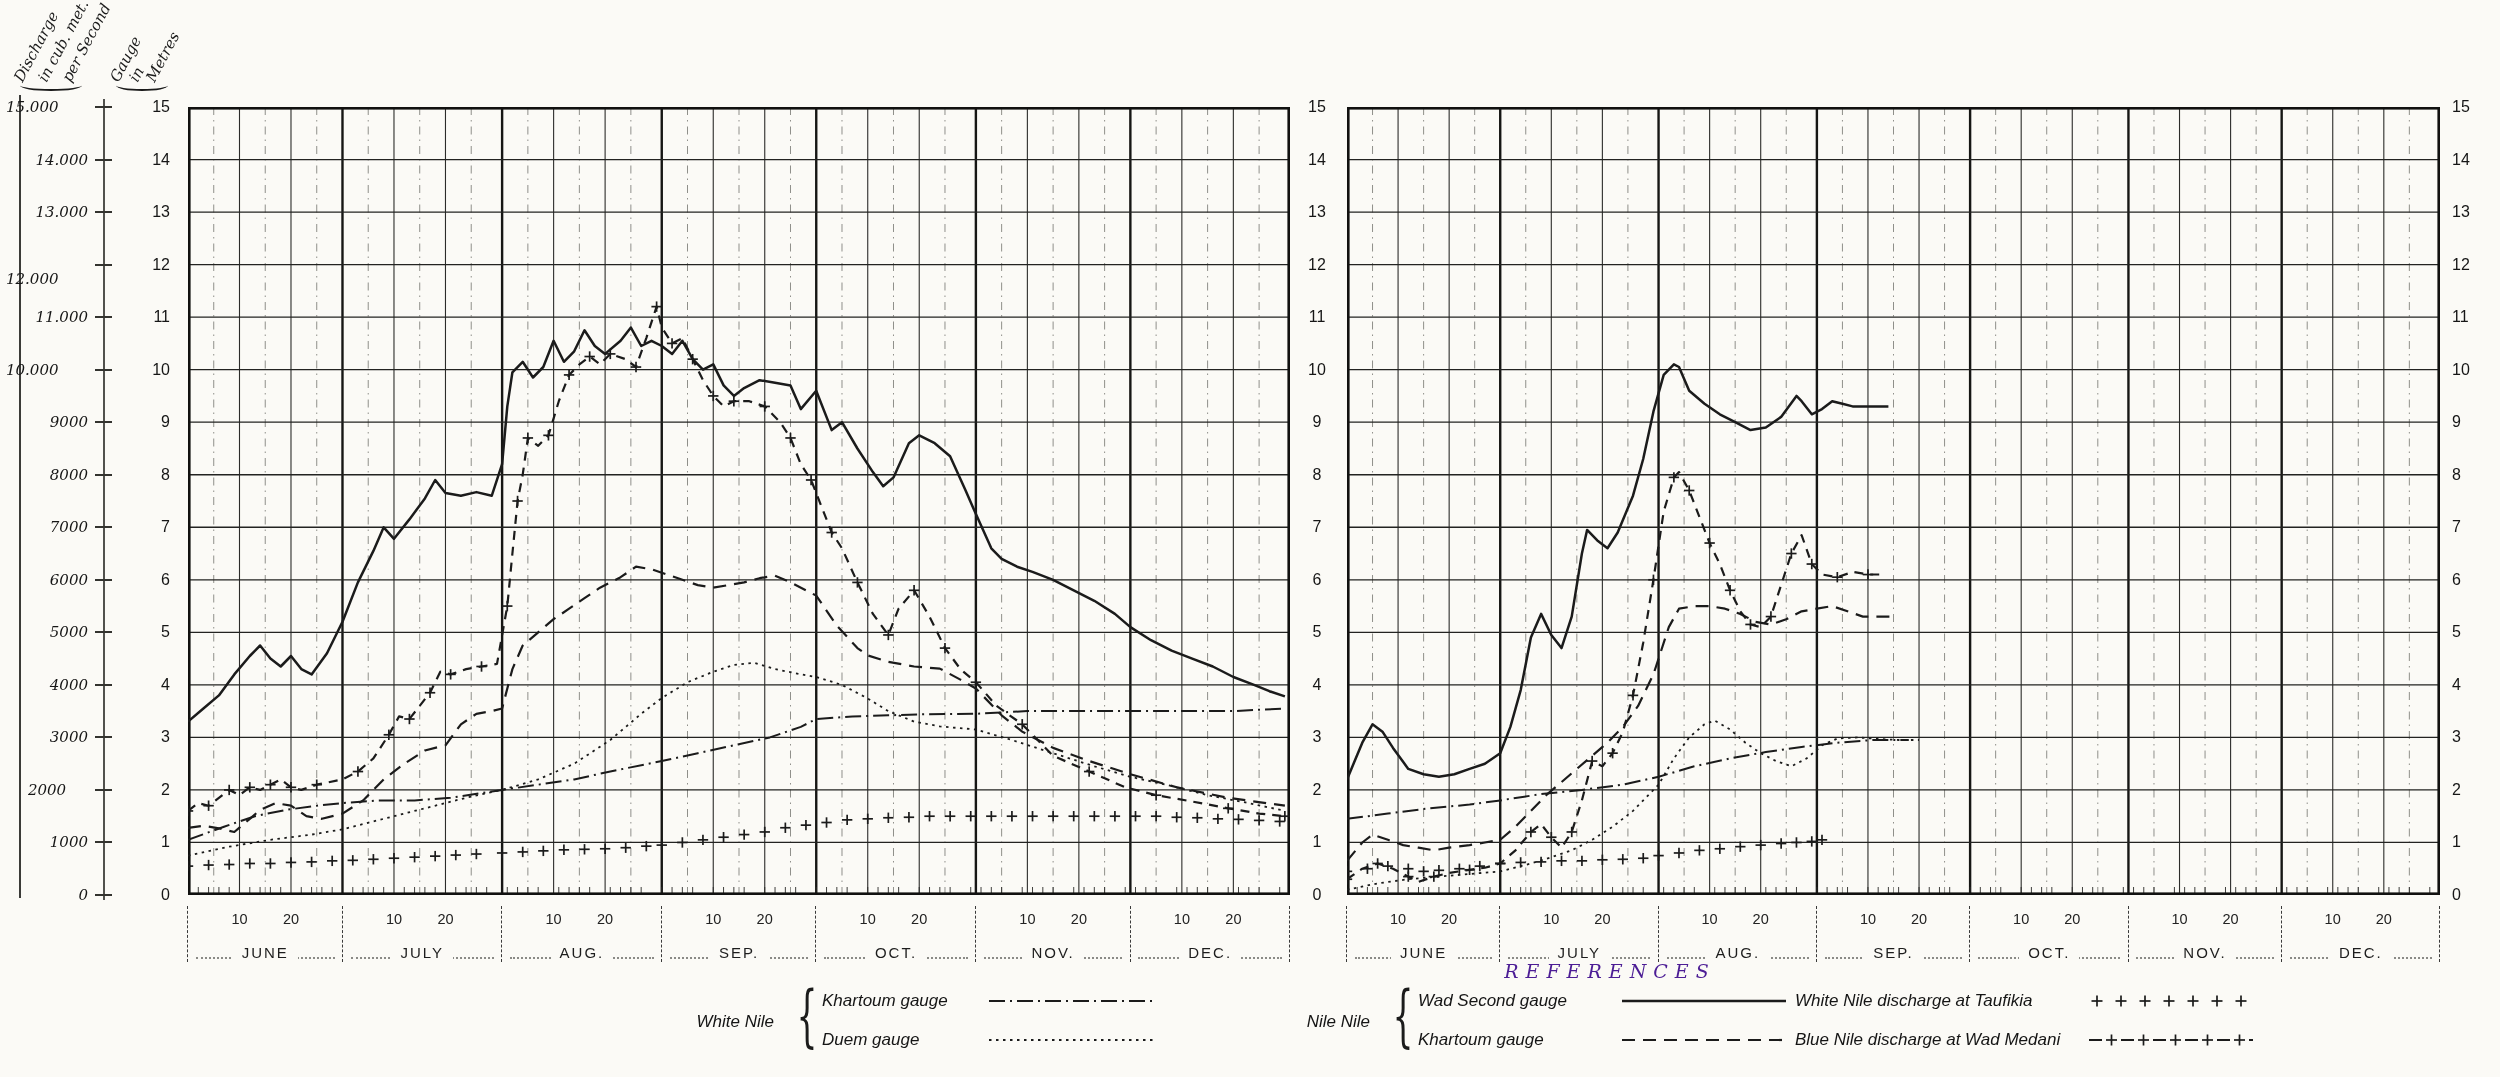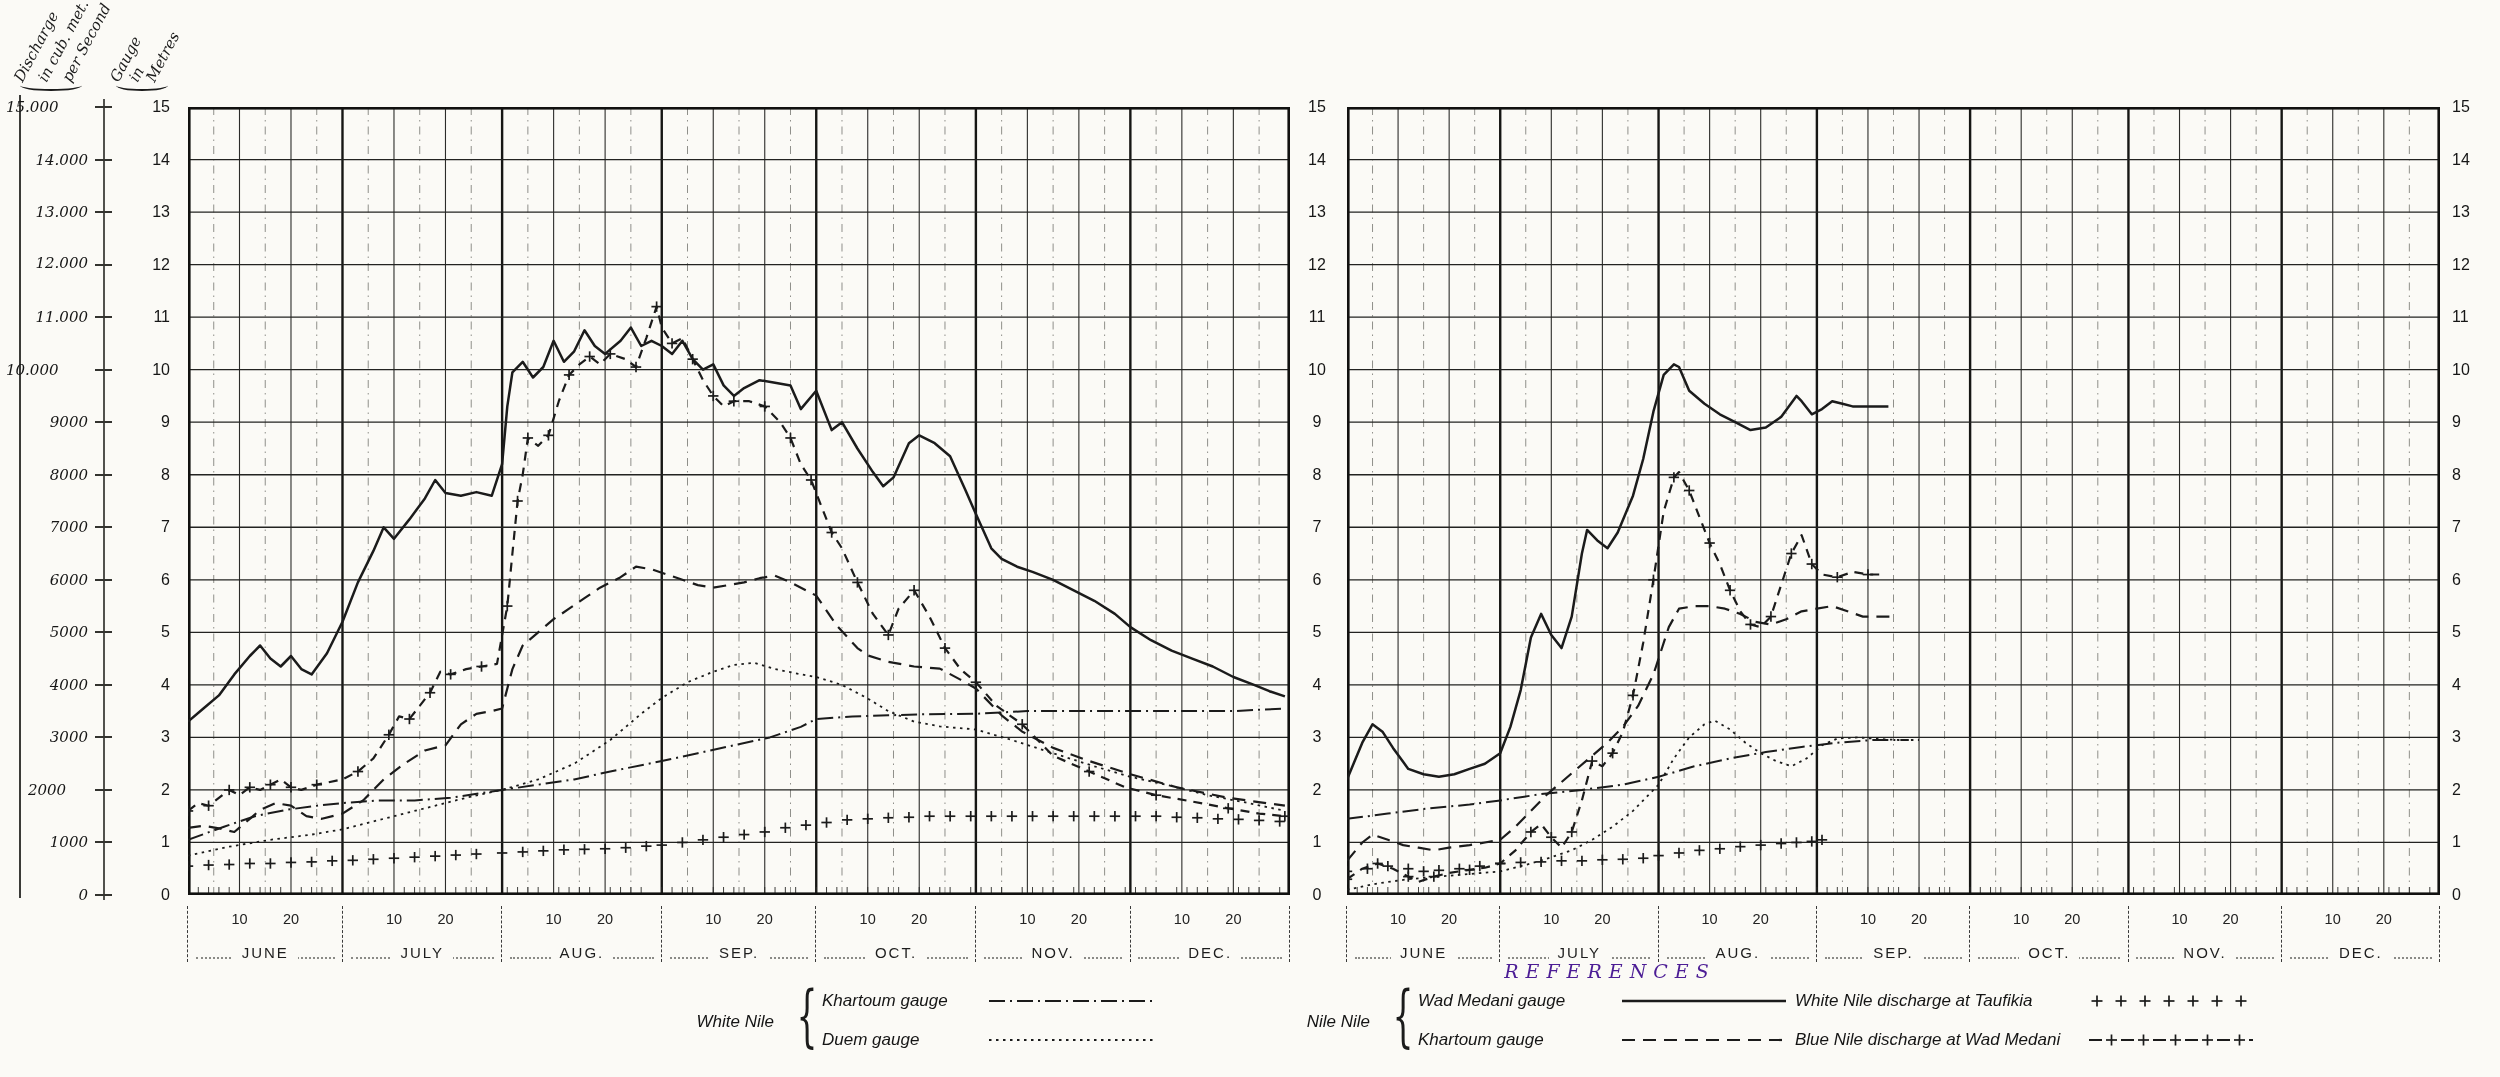--- a/index.html
+++ b/index.html
@@ -40,21 +40,21 @@
   <span class="rot" style="left:158px;bottom:992px;">Metres</span>
   <span class="arc" style="left:20px;top:80px;width:62px;"></span>
   <span class="arc" style="left:116px;top:80px;width:52px;"></span>
 
   <div id="far-left-line"></div>
 
   <div id="discharge-col" class="ycol abs" style="left: 6px; top: 0px; width: 82px; height: 1077px;">
       <span style="left:0;top:98px;width:82px;text-align:left;display:inline-block;">15.000</span>
       <span style="left:0;top:150.53333333333333px;width:82px;text-align:right;display:inline-block;">14.000</span>
       <span style="left:0;top:203.06666666666666px;width:82px;text-align:right;display:inline-block;">13.000</span>
-      <span style="left:0;top:254px;width:82px;text-align:right;display:inline-block;">12.000</span>
+      <span style="left:0;top:270px;width:82px;display:inline-block;">12.000</span>
       <span style="left:0;top:308.1333333333333px;width:82px;text-align:right;display:inline-block;">11.000</span>
       <span style="left:0;top:360.66666666666663px;width:82px;display:inline-block;">10.000</span>
       <span style="left:0;top:413.2px;width:82px;text-align:right;display:inline-block;">9000</span>
       <span style="left:0;top:465.73333333333335px;width:82px;text-align:right;display:inline-block;">8000</span>
       <span style="left:0;top:518.2666666666667px;width:82px;text-align:right;display:inline-block;">7000</span>
       <span style="left:0;top:570.8px;width:82px;text-align:right;display:inline-block;">6000</span>
       <span style="left:0;top:623.3333333333333px;width:82px;text-align:right;display:inline-block;">5000</span>
       <span style="left:0;top:675.8666666666667px;width:82px;text-align:right;display:inline-block;">4000</span>
       <span style="left:0;top:728.4px;width:82px;text-align:right;display:inline-block;">3000</span>
       <span style="left:0;top:780.9333333333333px;width:82px;text-align:center;display:inline-block;">2000</span>
@@ -835,21 +835,21 @@
   <svg class="legend-sample" style="left:985px;top:988px;" width="172" height="26" viewBox="0 0 172 26">
       <line x1="4" y1="13" x2="168" y2="13" stroke="#1b1b1b" stroke-width="2" stroke-dasharray="16 5 2 5"></line>
     </svg>
   <div class="legend-label" style="left:822px;top:1030px;">Duem  gauge</div>
   <svg class="legend-sample" style="left:985px;top:1027px;" width="172" height="26" viewBox="0 0 172 26">
       <line x1="4" y1="13" x2="168" y2="13" stroke="#1b1b1b" stroke-width="2" stroke-dasharray="2.5 4.5"></line>
     </svg>
 
   <div class="legend-label" style="left:1240px;top:1012px;width:130px;text-align:right;">Nile Nile</div>
   <span class="brace" style="left:1382px;top:978px;font-size:66px;">{</span>
-  <div class="legend-label" style="left:1418px;top:991px;">Wad Medani gauge</div>
+  <div class="legend-label" style="left:1418px;top:991px;">Wad Second gauge</div>
   <svg class="legend-sample" style="left:1618px;top:988px;" width="172" height="26" viewBox="0 0 172 26">
       <line x1="4" y1="13" x2="168" y2="13" stroke="#1b1b1b" stroke-width="2.5"></line>
     </svg>
   <div class="legend-label" style="left:1418px;top:1030px;">Khartoum gauge</div>
   <svg class="legend-sample" style="left:1618px;top:1027px;" width="172" height="26" viewBox="0 0 172 26">
       <line x1="4" y1="13" x2="168" y2="13" stroke="#1b1b1b" stroke-width="2.2" stroke-dasharray="13 8"></line>
     </svg>
 
   <div class="legend-label" style="left:1795px;top:991px;">White Nile discharge at Taufikia</div>
   <svg class="legend-sample" style="left:2085px;top:988px;" width="172" height="26" viewBox="0 0 172 26">

